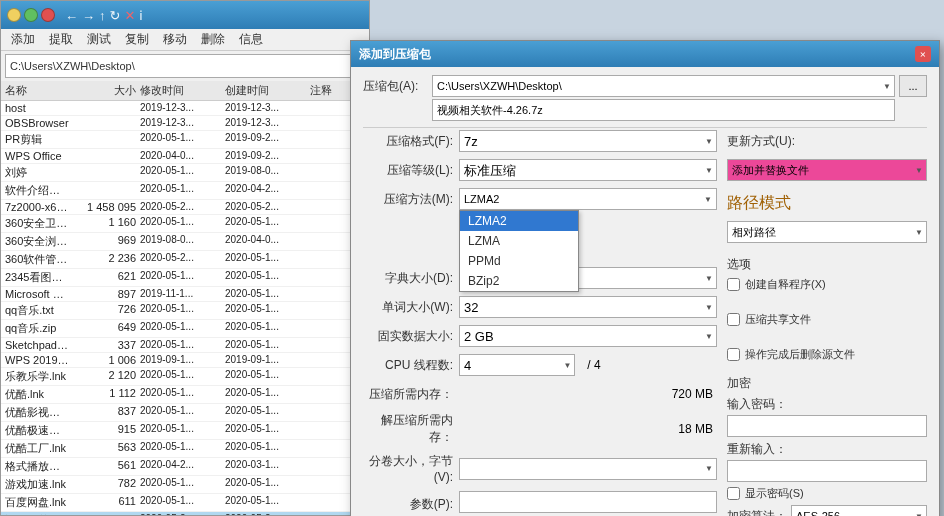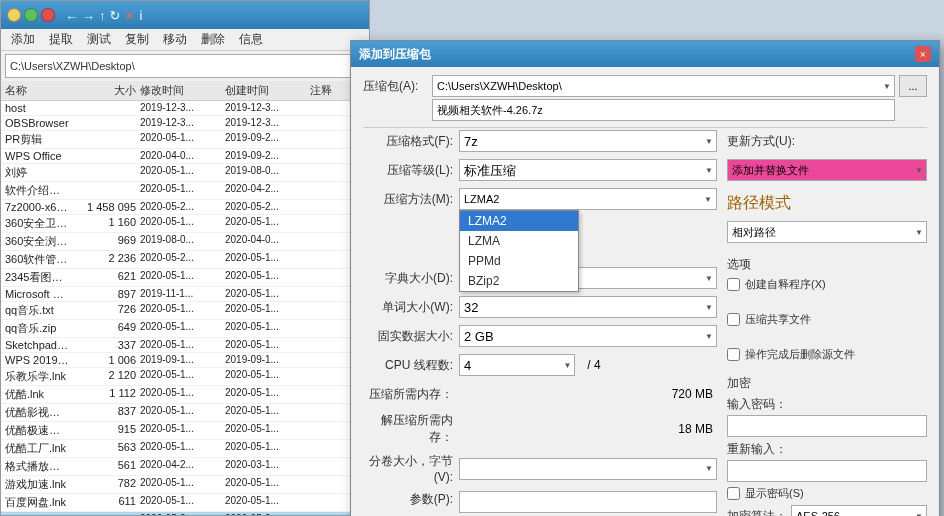--- a/index.html
+++ b/index.html
@@ -714,21 +714,21 @@
 
       <div class="form-row">
         <span class="form-label">分卷大小，字节(V):</span>
         <div class="select-wrapper">
           <select>
             <option></option>
           </select>
         </div>
       </div>
 
-      <div class="form-row" style="align-items:flex-start;">
+      <div class="form-row" style="align-items:flex-end;">
         <span class="form-label">参数(P):</span>
         <input type="text" class="form-input" value="" style="height: 22px;">
       </div>
 
     </div>
 
     <div class="dialog-right">
 
       <div class="form-row">
         <span style="font-size:12px;color:#333;">更新方式(U):</span>

